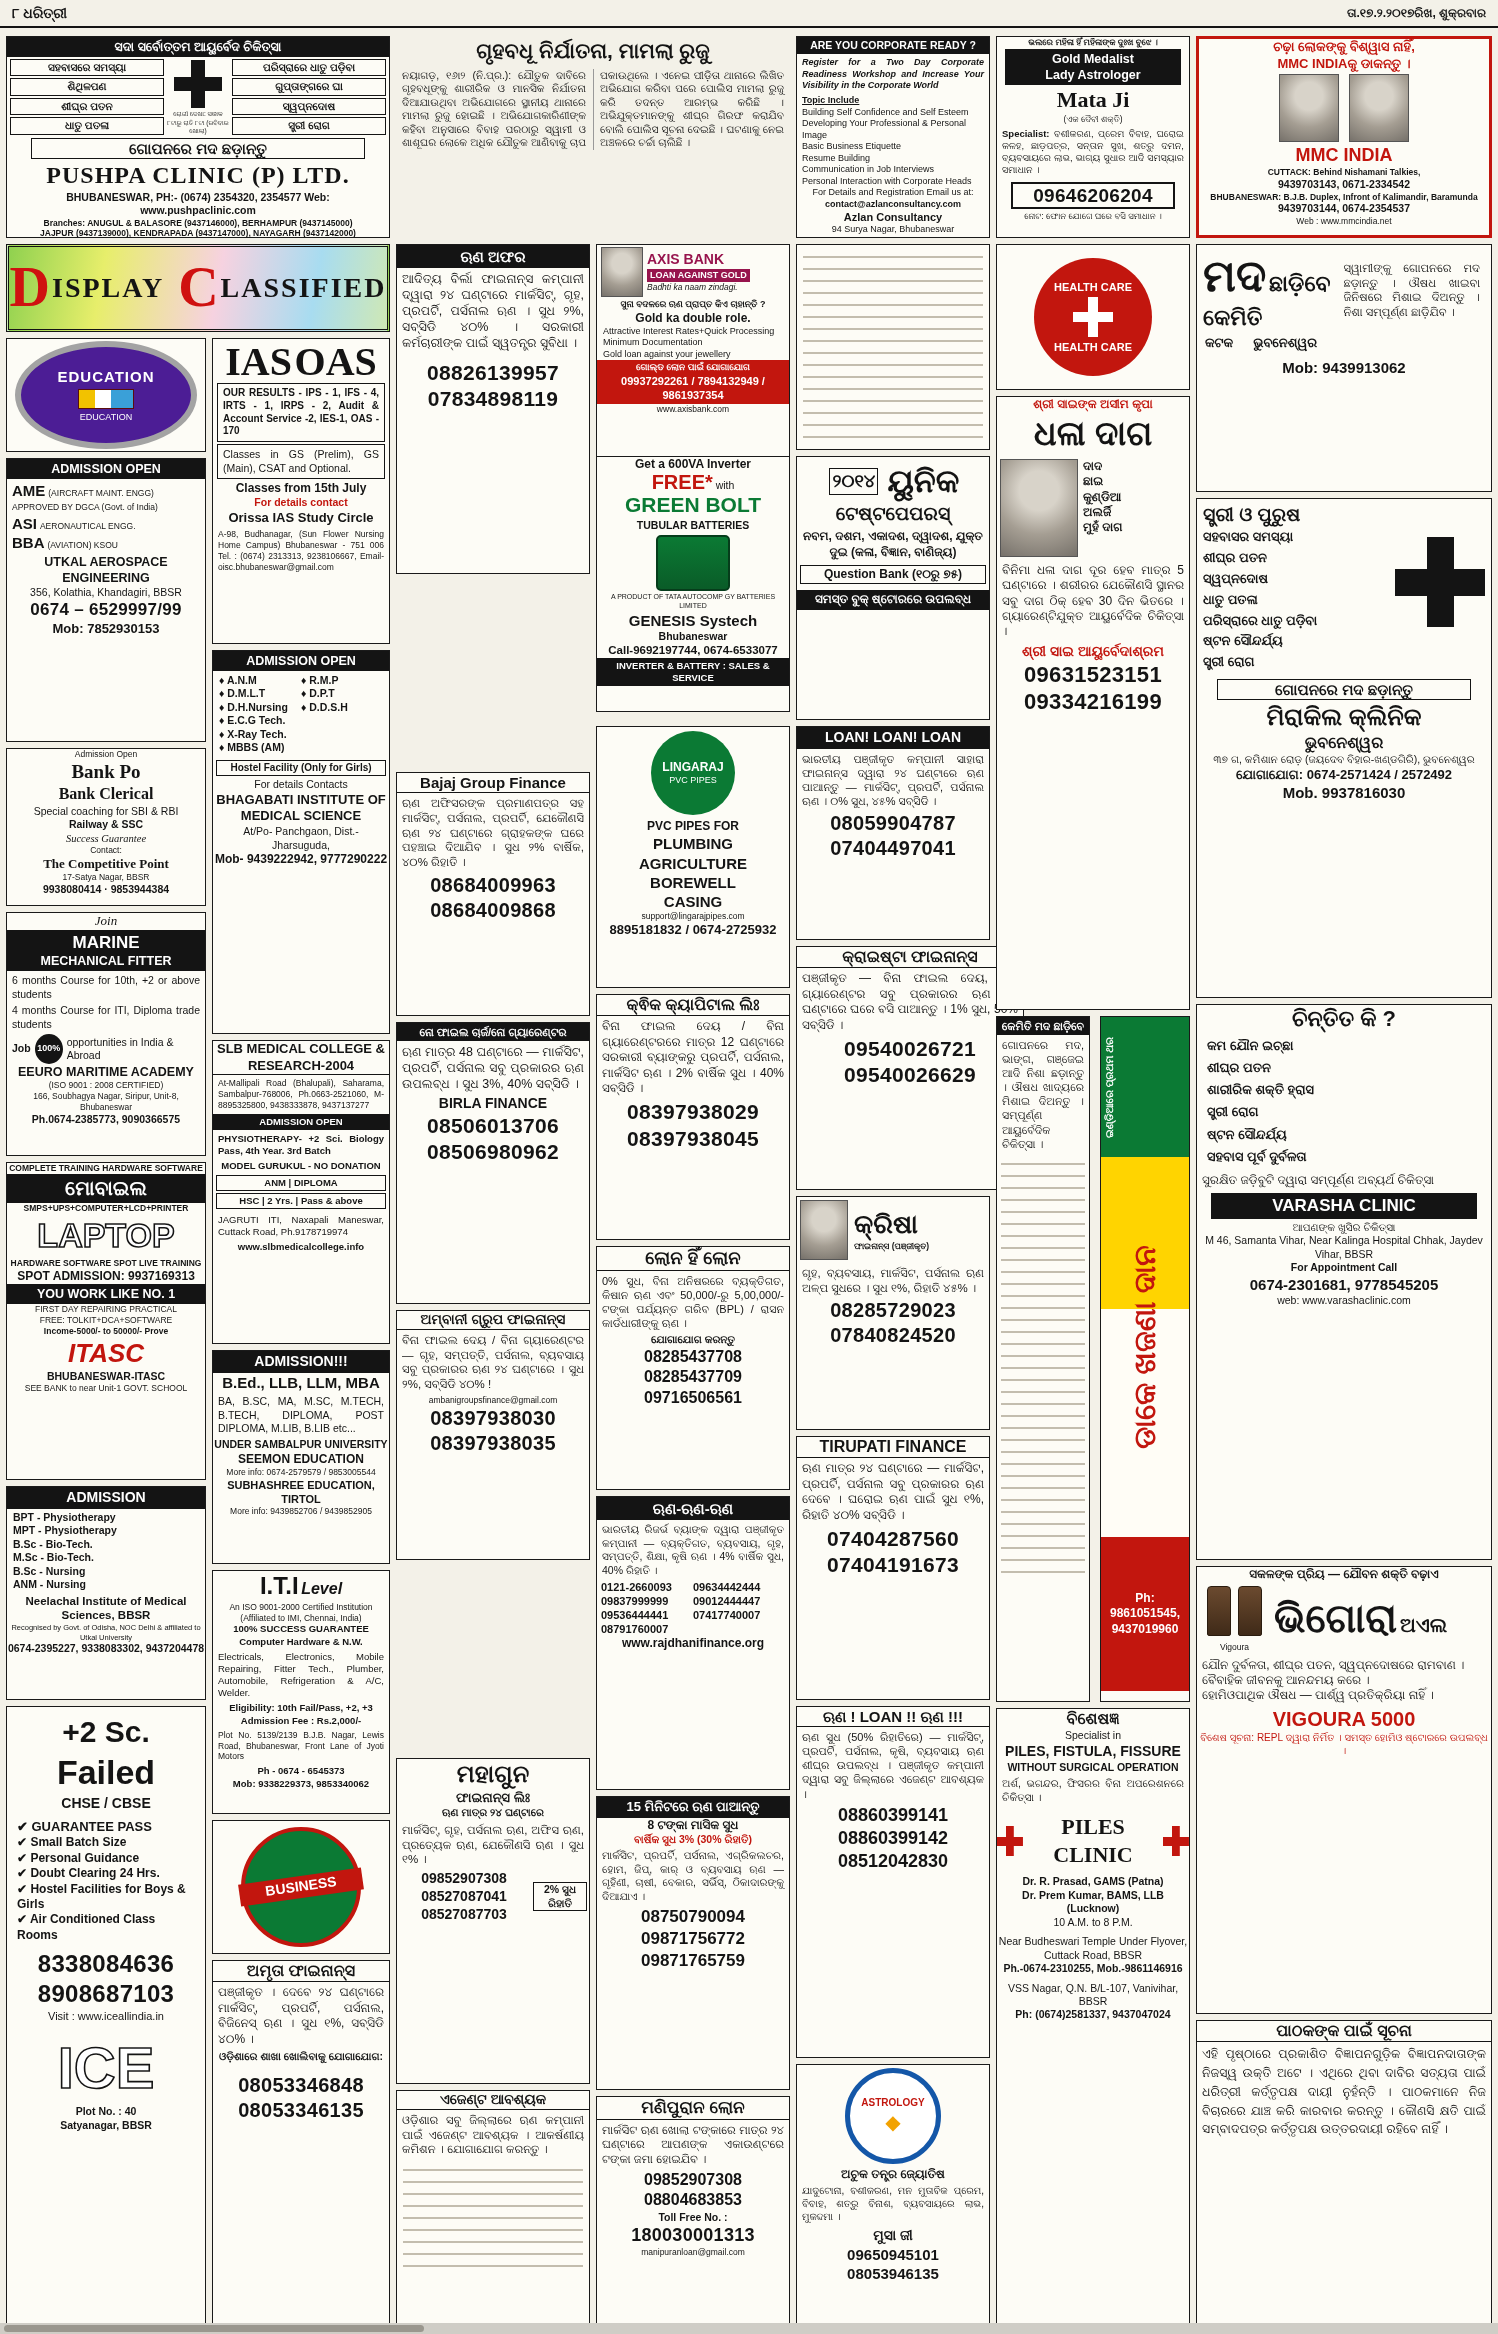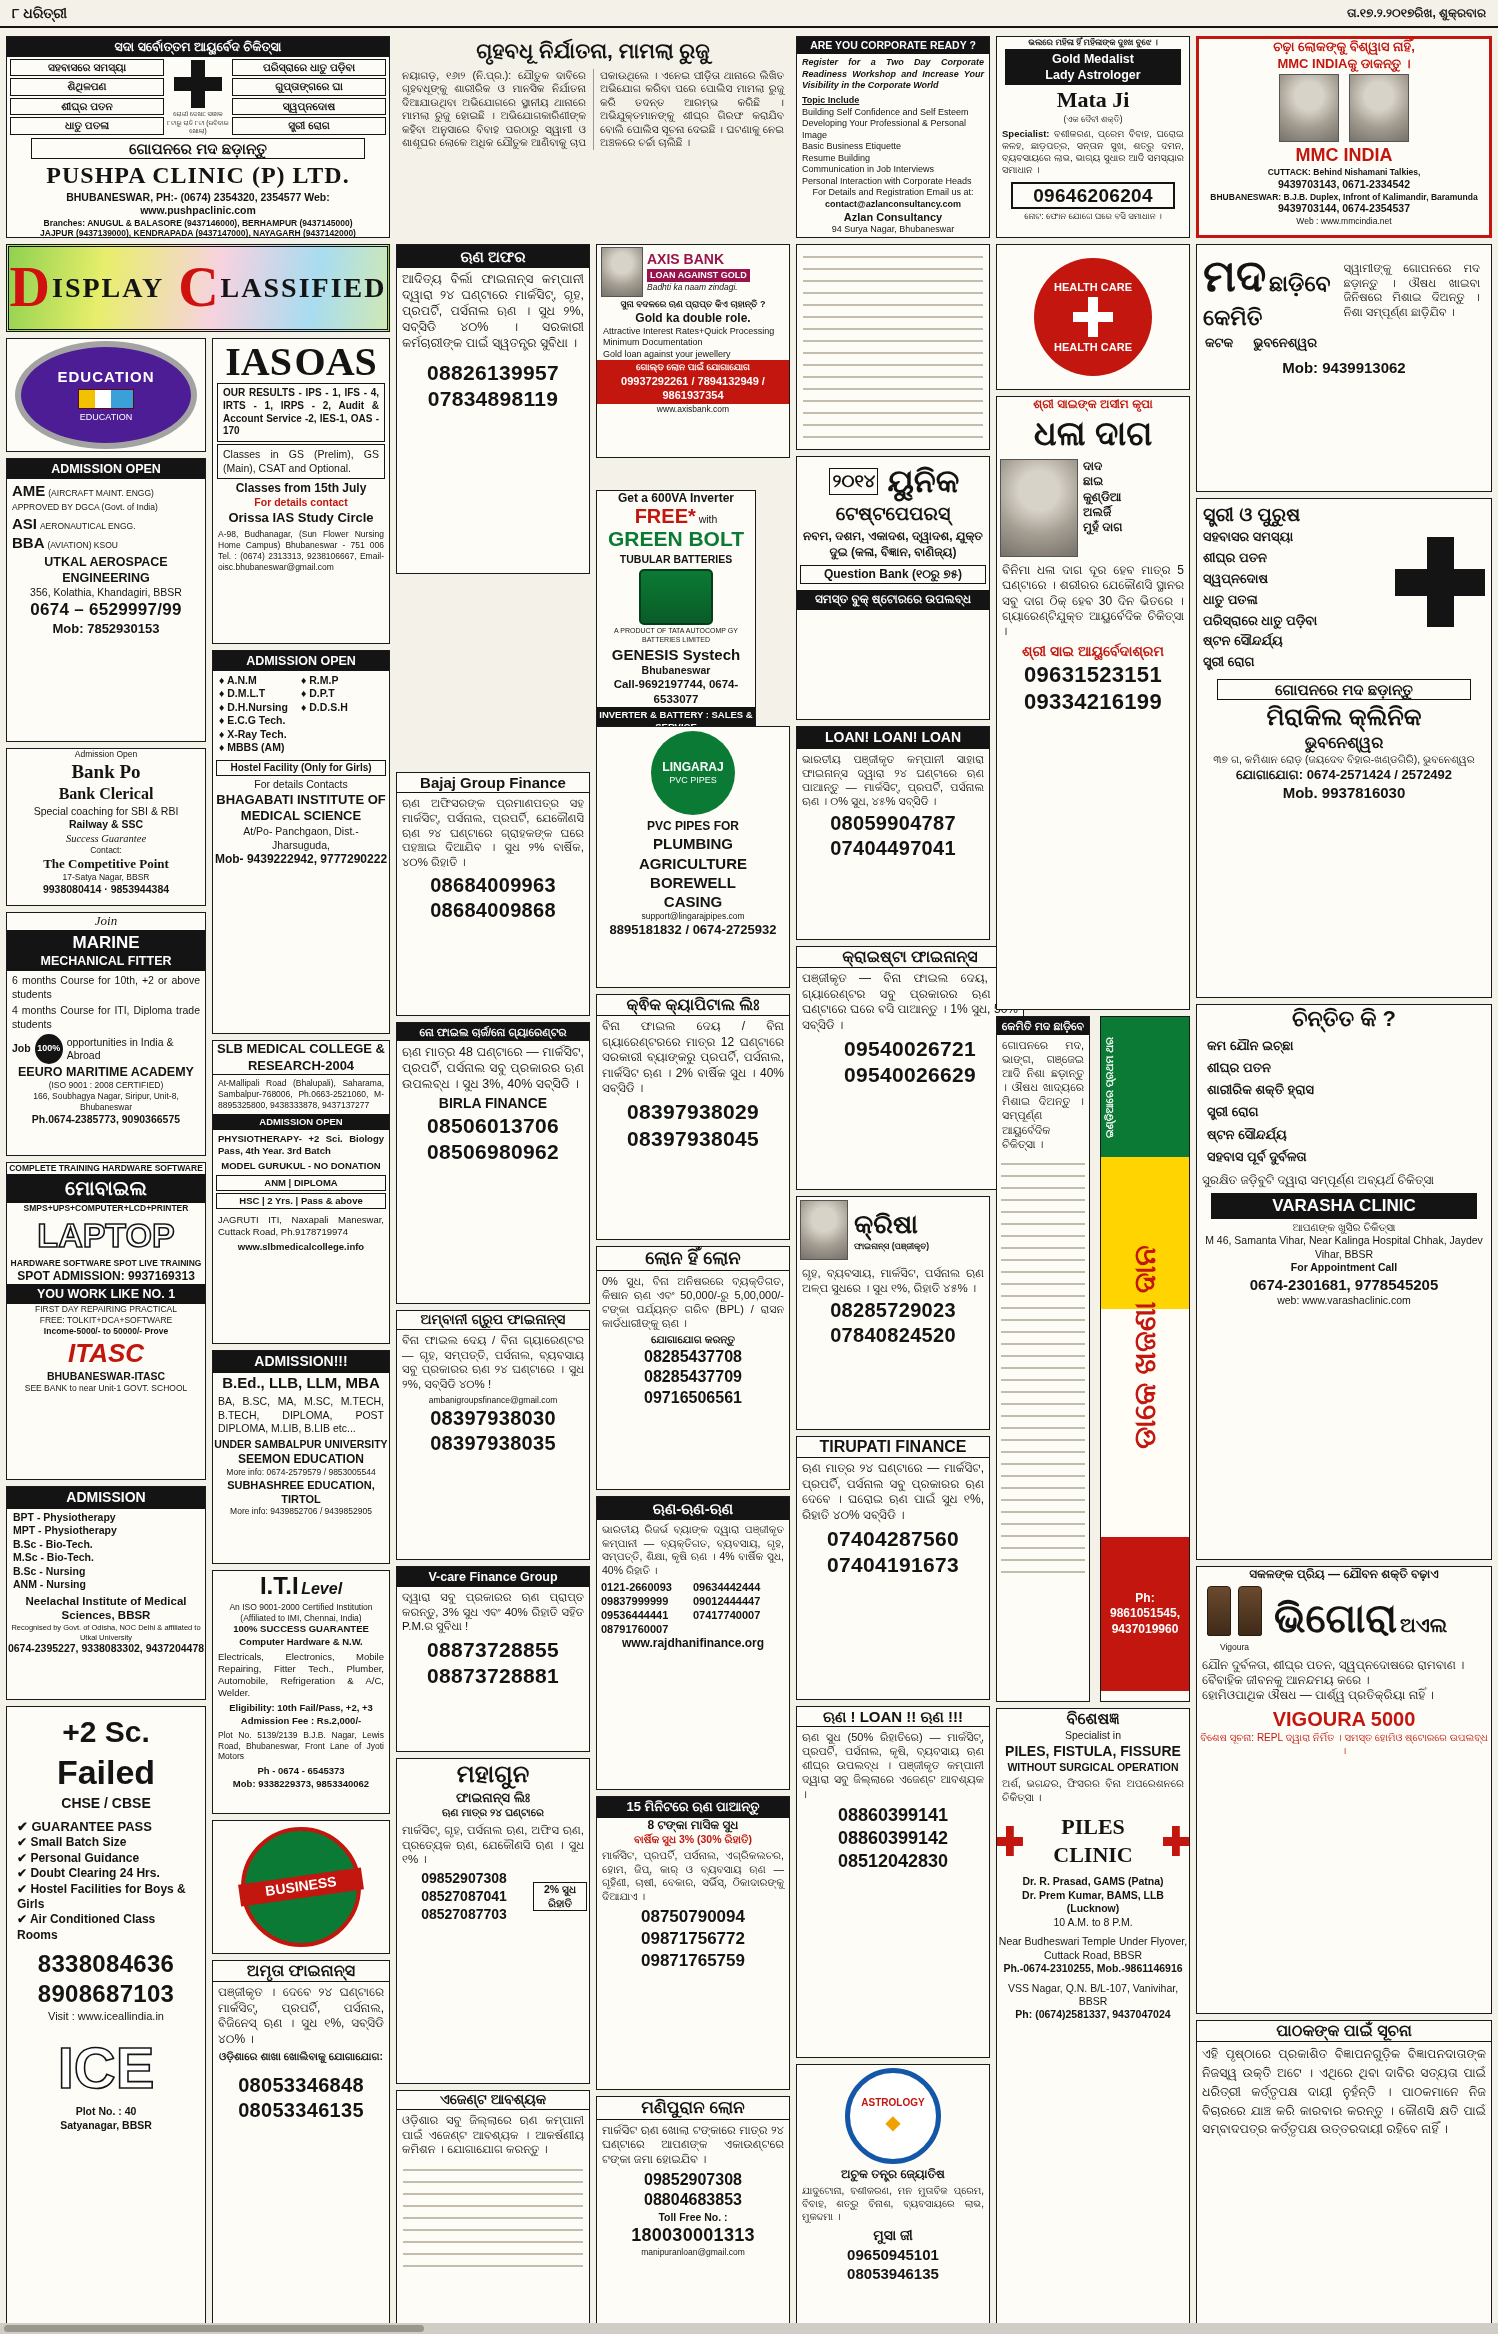--- a/index.html
+++ b/index.html
@@ -374,26 +374,20 @@
   </section>
 
   <section class="ad" style="left:396px;top:1310px;width:194px;height:250px">
     <div class="ttl" style="font-size:14px;border-bottom:1.2px solid #141414">ଅମ୍ବାନୀ ଗ୍ରୁପ ଫାଇନାନ୍ସ</div>
     <div class="bd" style="font-size:11.5px">ବିନା ଫାଇଲ ଦେୟ / ବିନା ଗ୍ୟାରେଣ୍ଟର — ଗୃହ, ସମ୍ପତ୍ତି, ପର୍ସନାଲ, ବ୍ୟବସାୟ ସବୁ ପ୍ରକାରର ଋଣ ୨୪ ଘଣ୍ଟାରେ । ସୁଧ ୨%, ସବ୍ସିଡି ୪୦% !</div>
     <div class="c sm">ambanigroupsfinance@gmail.com</div>
     <div class="pho" style="font-size:20px">08397938030</div>
     <div class="pho" style="font-size:20px">08397938035</div>
   </section>
 
-  <section class="ad" style="left:396px;top:1566px;width:194px;height:186px">
-    <div class="hb">V-care Finance Group</div>
-    <div class="bd" style="font-size:11.5px">ଦ୍ୱାରା ସବୁ ପ୍ରକାରର ଋଣ ପ୍ରାପ୍ତ କରନ୍ତୁ, 3% ସୁଧ ଏବଂ 40% ରିହାତି ସହିତ P.M.ର ସୁବିଧା !</div>
-    <div class="pho" style="font-size:21px">08873728855</div>
-    <div class="pho" style="font-size:21px">08873728881</div>
-  </section>
 
   <section class="ad" style="left:396px;top:1758px;width:194px;height:326px">
     <div class="ttl" style="font-size:24px">ମହାଗୁନ</div>
     <div class="c b" style="font-size:13px">ଫାଇନାନ୍ସ ଲିଃ</div>
     <div class="c b">ଋଣ ମାତ୍ର ୨୪ ଘଣ୍ଟାରେ</div>
     <div class="bd" style="font-size:11.5px">ମାର୍କସିଟ୍, ଗୃହ, ପର୍ସନାଲ ଋଣ, ଅଫିସ ଋଣ, ପ୍ରତ୍ୟେକ ଋଣ, ଯେକୌଣସି ଋଣ । ସୁଧ ୧% ।</div>
     <div class="row" style="align-items:center">
       <div style="flex:1">
         <div class="pho2">09852907308</div>
         <div class="pho2">08527087041</div>
@@ -428,21 +422,21 @@
       <div>Minimum Documentation</div>
       <div>Gold loan against your jewellery</div>
     </div>
     <div class="redbox">
       <div>ଗୋଲ୍ଡ ଲୋନ ପାଇଁ ଯୋଗାଯୋଗ</div>
       <div style="font-size:11px">09937292261 / 7894132949 / 9861937354</div>
     </div>
     <div class="c sm">www.axisbank.com</div>
   </section>
 
-  <section class="ad" style="left:596px;top:490px;width:160px;height:256px">
+  <section class="ad" style="left:596px;top:456px;width:194px;height:256px">
     <div class="c b" style="font-size:12px">Get a 600VA Inverter</div>
     <div class="c" style="line-height:1">
       <span class="b red" style="font-size:20px">FREE*</span>
       <span>with</span>
     </div>
     <div class="ttl grn" style="font-size:21px">GREEN BOLT</div>
     <div class="c b">TUBULAR BATTERIES</div>
     <div class="battery"></div>
     <div class="c sm" style="font-size:7px">A PRODUCT OF TATA AUTOCOMP GY BATTERIES LIMITED</div>
     <div class="ttl" style="font-size:15px">GENESIS Systech</div>

